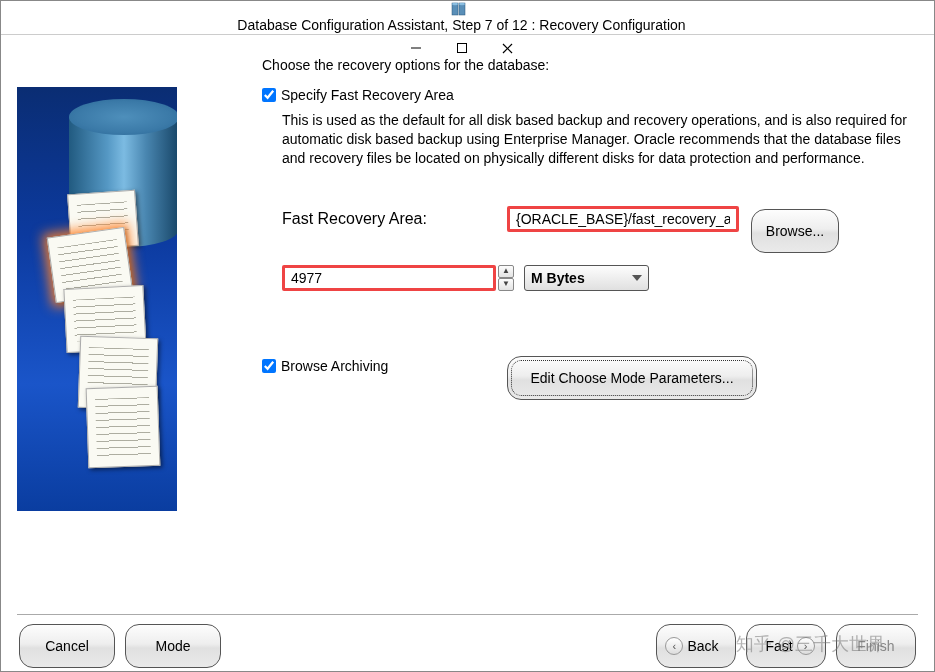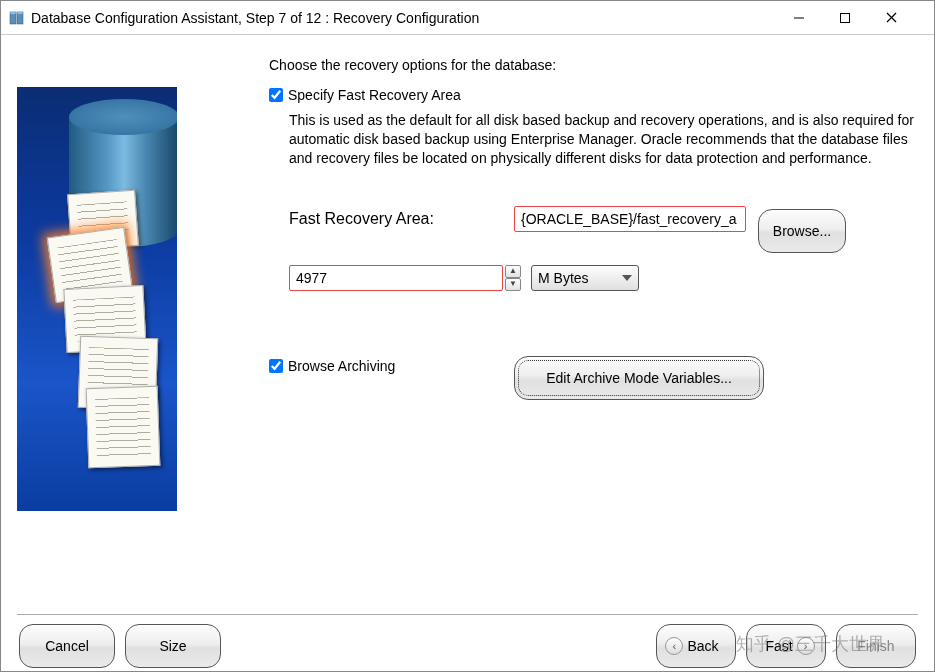--- a/index.html
+++ b/index.html
@@ -20,20 +20,21 @@
   display: flex;
   flex-direction: column;
 }
 .titlebar {
   height: 34px;
   background: #fff;
   border-bottom: 1px solid #ccc;
   display: flex;
   align-items: center;
   padding: 0 20px 0 8px;
+  flex-direction: column;
 }
 .titlebar .app-icon {
   width: 16px;
   height: 16px;
   margin-right: 6px;
   flex-shrink: 0;
 }
 .titlebar .title {
   flex: 1;
   font-size: 14px;
@@ -47,21 +48,21 @@
   height: 30px;
   display: flex;
   align-items: center;
   justify-content: center;
   color: #000;
 }
 .content {
   flex: 1;
   display: flex;
   padding: 22px 16px 8px 16px;
-  gap: 7px;
+  gap: 0;
 }
 .sidebar {
   width: 215px;
   flex-shrink: 0;
   padding-top: 30px;
 }
 .sidebar-image {
   width: 160px;
   height: 424px;
   background: linear-gradient(180deg, #0a2d73 0%, #0c3a9f 35%, #1a55c9 70%, #0a3da0 100%);
@@ -144,21 +145,21 @@
   margin-left: 20px;
   margin-bottom: 12px;
 }
 .form-label {
   width: 225px;
   font-size: 16px;
 }
 .txt {
   height: 26px;
   padding: 2px 6px;
-  border: 1px solid #ef4444;
+  border: 3px solid #ef4444;
   background: #fff;
   font-size: 14px;
   font-family: inherit;
   border-radius: 2px;
 }
 .txt-wide { width: 232px; }
 .txt-num { width: 246px; }
 .spinner-wrap {
   display: flex;
   width: 232px;
@@ -197,30 +198,31 @@
 }
 .btn.disabled { color: #888; }
 .btn-browse { width: 88px; margin-left: 12px; }
 .btn-edit {
   width: 250px;
   outline: 1px dotted #333;
   outline-offset: -5px;
 }
 .select {
   height: 26px;
-  width: 108px;
+  width: 125px;
   margin-left: 10px;
   border: 1px solid #555;
   background: linear-gradient(180deg, #fdfdfd, #e0e0e0);
   border-radius: 3px;
   display: flex;
   align-items: center;
   padding: 0 6px;
   justify-content: space-between;
   font-size: 14px;
+  font-weight: bold;
 }
 .select-arrow {
   width: 0; height: 0;
   border-left: 5px solid transparent;
   border-right: 5px solid transparent;
   border-top: 6px solid #555;
 }
 .flex-spacer { flex: 1; }
 .bottom-row-1 {
   display: flex;
@@ -352,33 +354,33 @@
         </div>
       </div>
 
       <div style="height:30px"></div>
 
       <div class="form-row" style="margin-left:0; align-items:center;">
         <label class="chk-row" style="width:245px;">
           <input type="checkbox" checked="" style="">
           <span>Browse Archiving</span>
         </label>
-        <button class="btn btn-edit">Edit Archive Mode Variables...</button>
+        <button class="btn btn-edit">Edit Choose Mode Parameters...</button>
       </div>
 
       <div class="flex-spacer"></div>
 
     </div>
   </div>
 
   <div class="hr"></div>
 
   <div class="footer">
     <button class="btn" style="width:96px;">Cancel</button>
-    <button class="btn" style="width:96px;">Size</button>
+    <button class="btn" style="width:96px;">Mode</button>
     <div class="flex-spacer"></div>
     <div class="footer-right">
       <button class="btn nav-btn" style="width:80px; padding-left:6px;">
         <span class="chev">‹</span>
         <span>Back</span>
       </button>
       <button class="btn nav-btn" style="width:80px; padding-right:6px;">
         <span>Fast</span>
         <span class="chev">›</span>
       </button>

